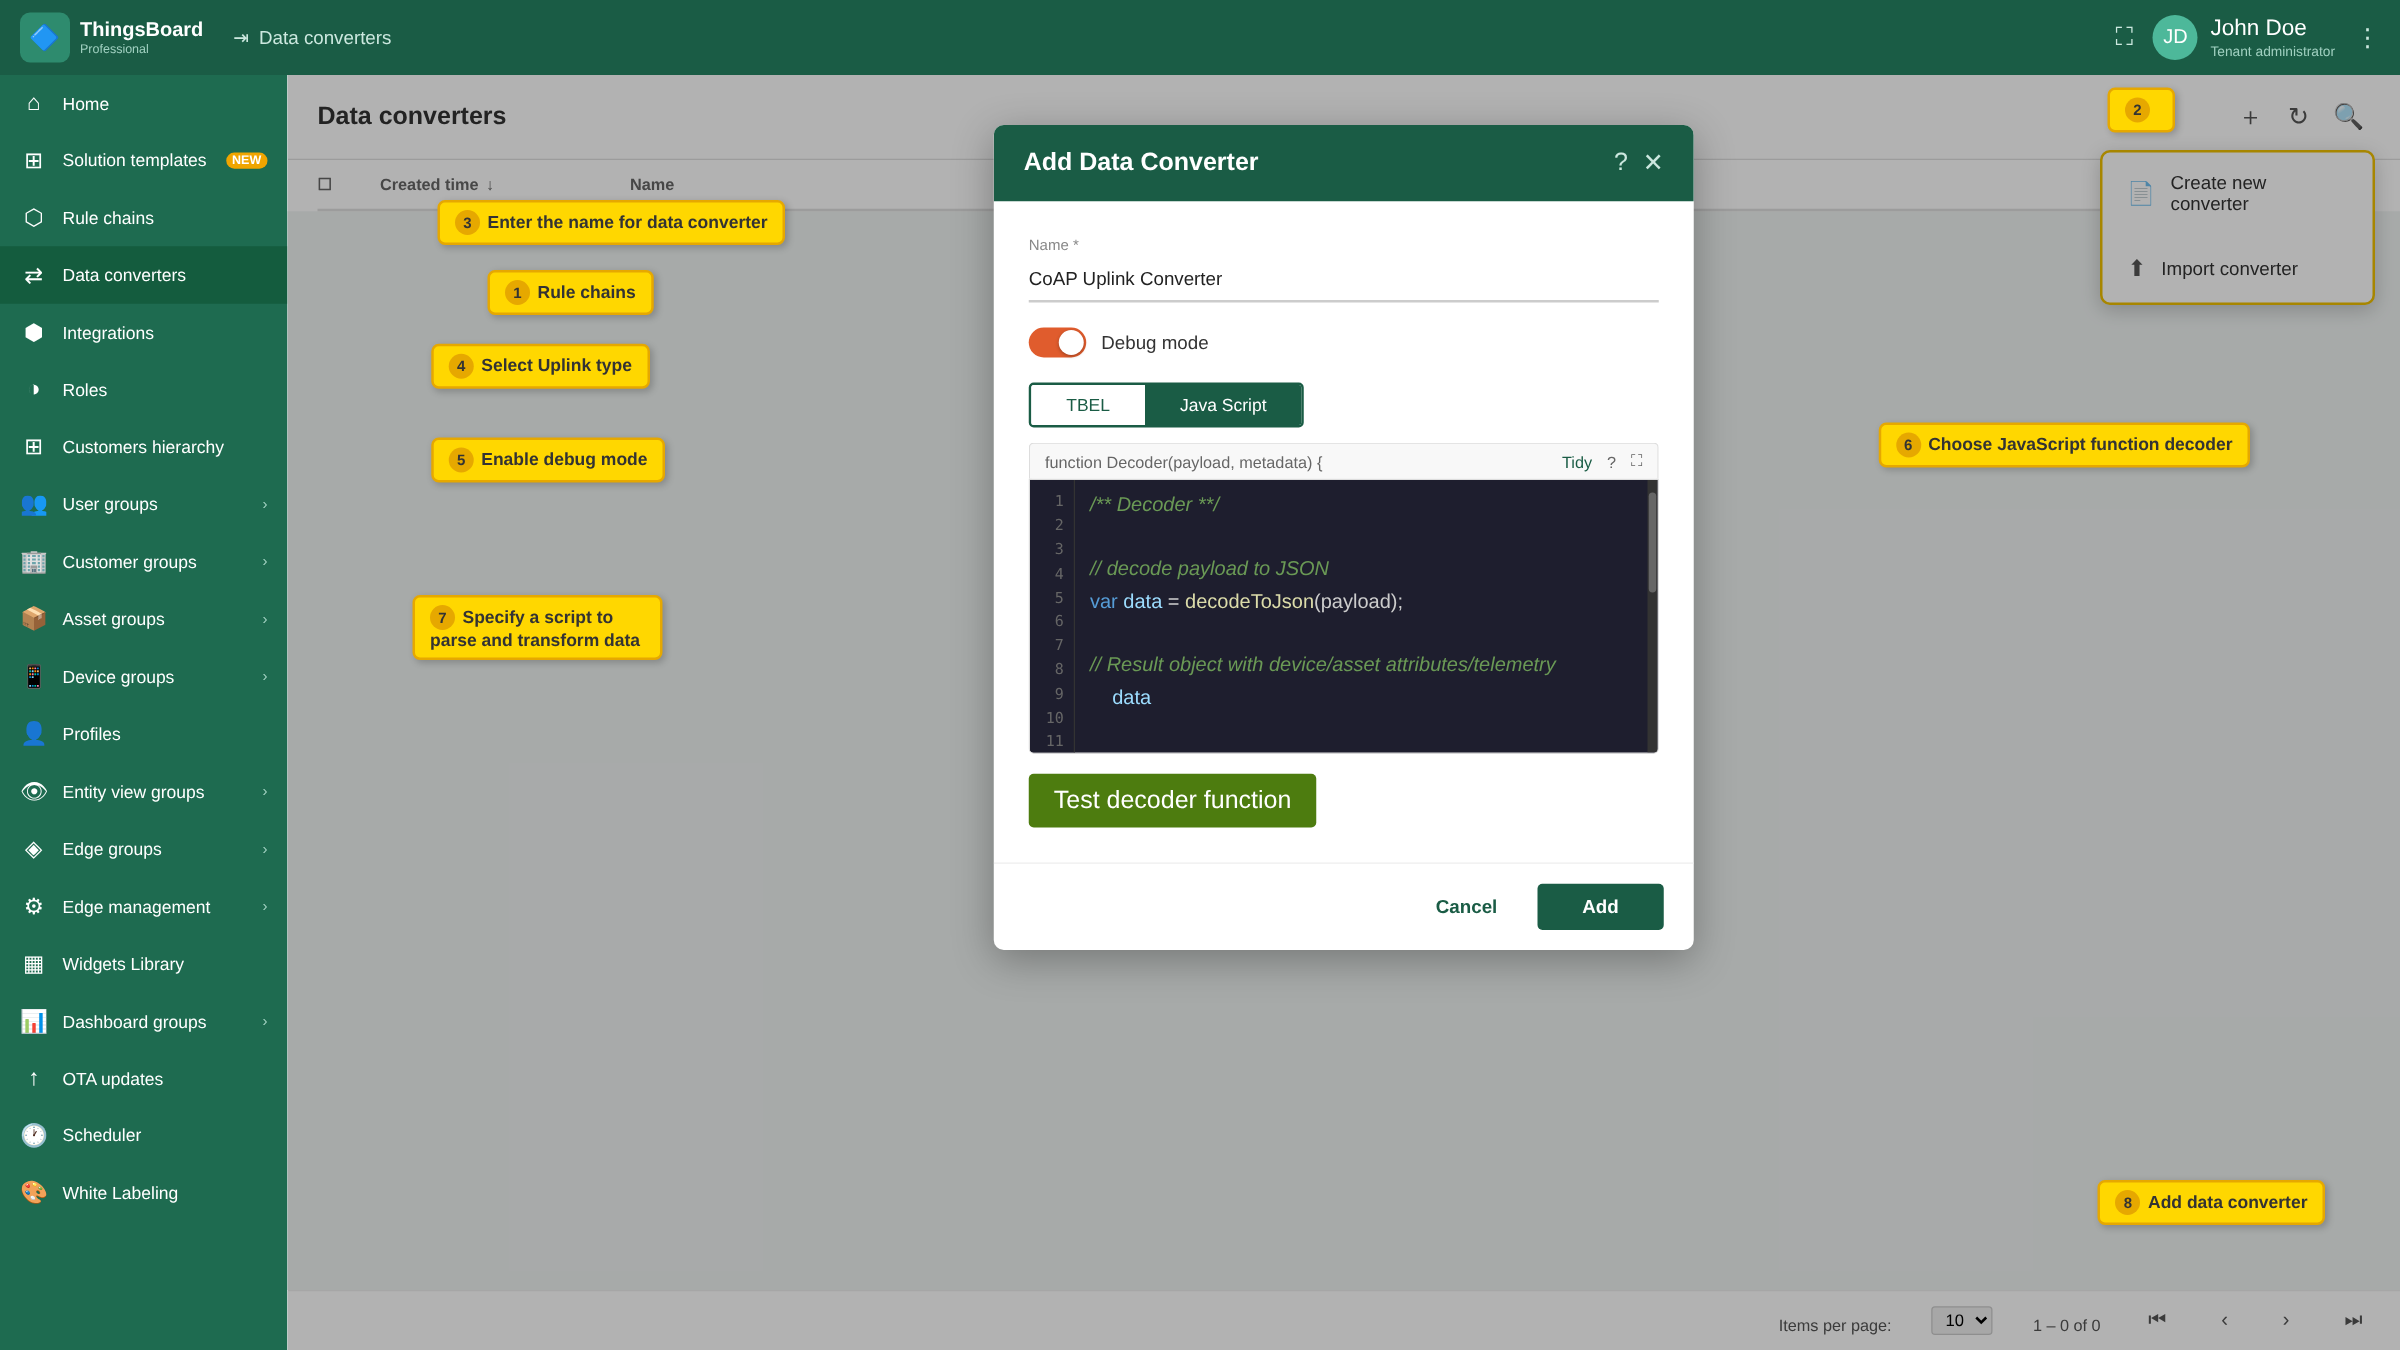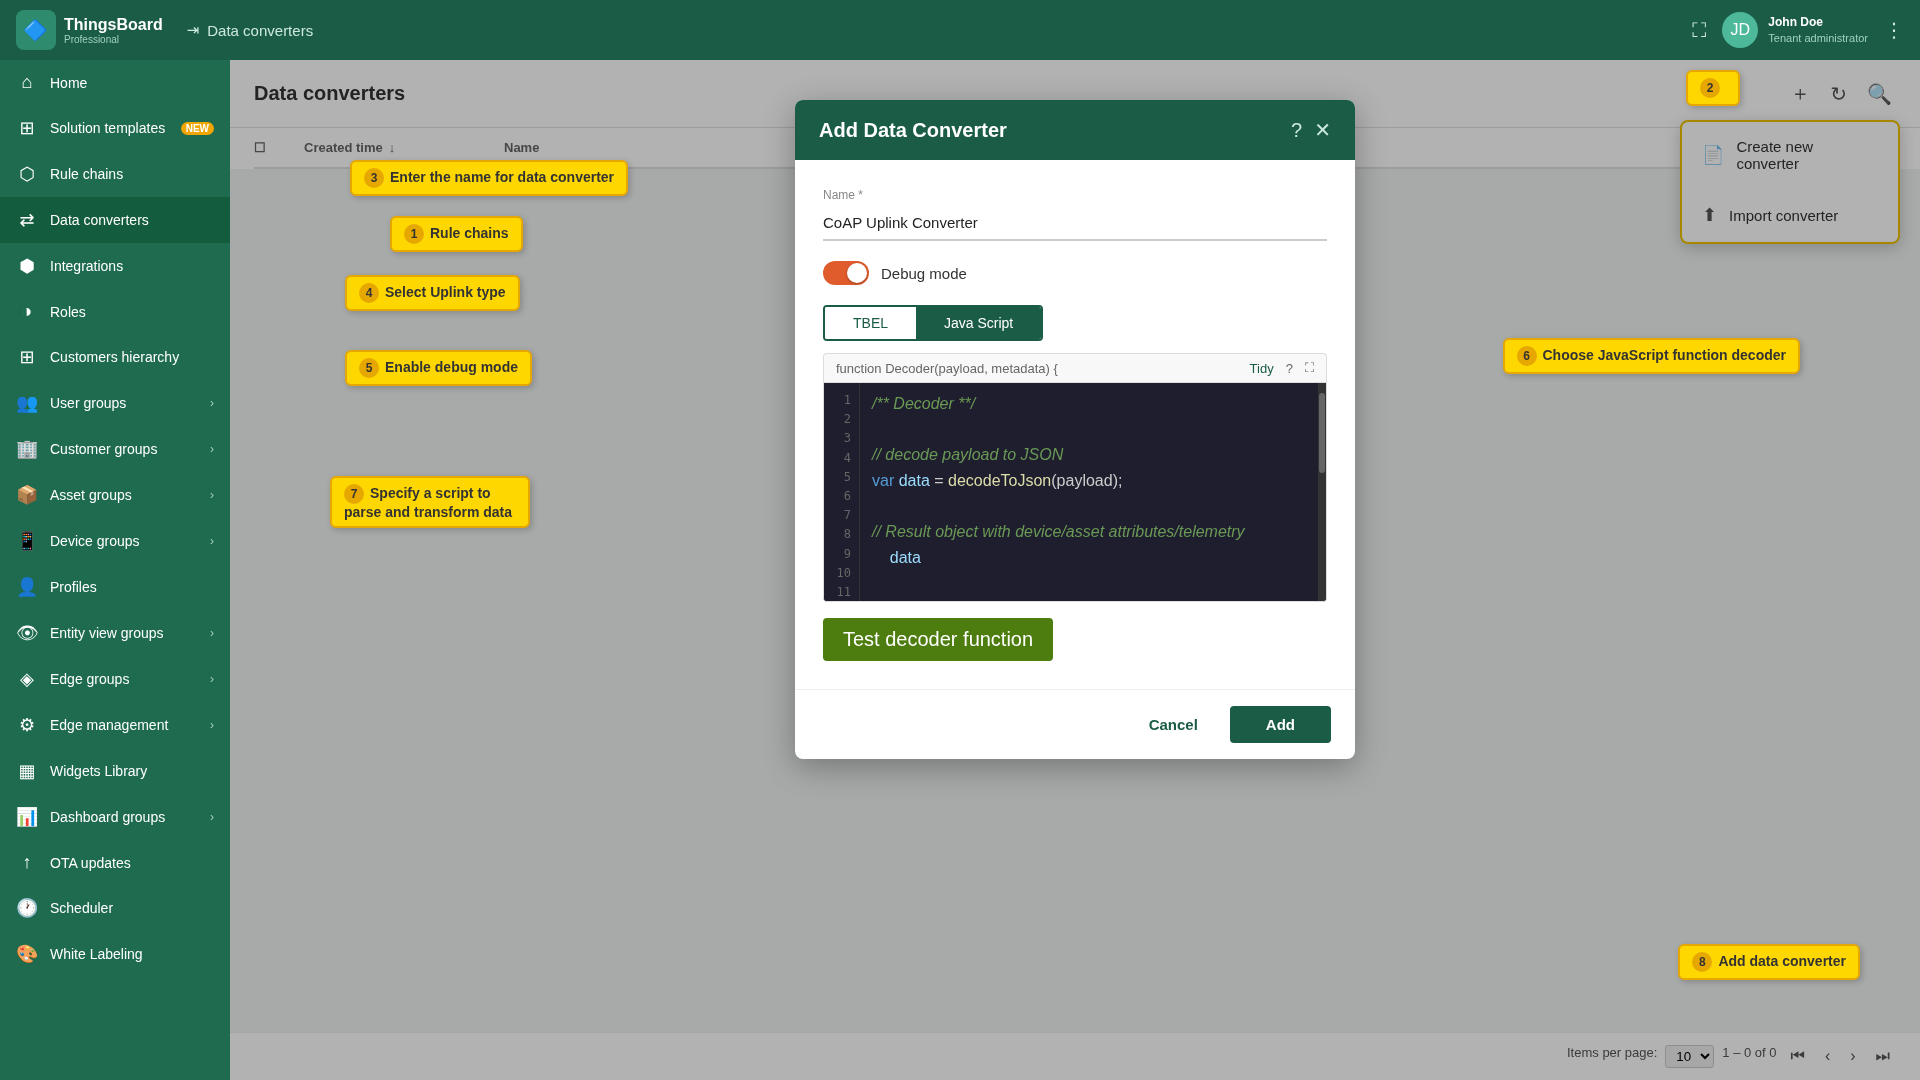--- a/index.html
+++ b/index.html
@@ -45,21 +45,21 @@
     .topbar-user {
       display: flex; align-items: center; gap: 10px;
     }
     .topbar-user .avatar {
       width: 36px; height: 36px; border-radius: 50%;
       background: #4db89a;
       display: flex; align-items: center; justify-content: center;
       font-size: 16px; color: white;
     }
     .topbar-user .user-info { line-height: 1.3; }
-    .topbar-user .user-name { font-size: 12px; font-weight: bold; }
+    .topbar-user .user-name { font-size: 18px; font-weight: normal; }
     .topbar-user .user-role { font-size: 11px; color: #a0d0c0; }
 
     
     .main-layout {
       display: flex;
       flex: 1;
       overflow: hidden;
     }
 
     
@@ -400,24 +400,24 @@
       gap: 12px;
       padding: 16px 20px;
       cursor: pointer;
       font-size: 15px;
       color: #333;
     }
     .dropdown-item .di-icon { font-size: 18px; color: #555; }
 
     .pagination-bar {
       display: flex;
-      align-items: flex-start;
+      align-items: flex-end;
       justify-content: flex-end;
       padding: 12px 24px;
-      gap: 8px;
+      gap: 32px;
       font-size: 13px;
       color: #555;
       background: white;
       border-top: 1px solid #eee;
     }
     .pagination-bar select {
       border: 1px solid #ccc;
       padding: 2px 6px;
       border-radius: 3px;
     }

